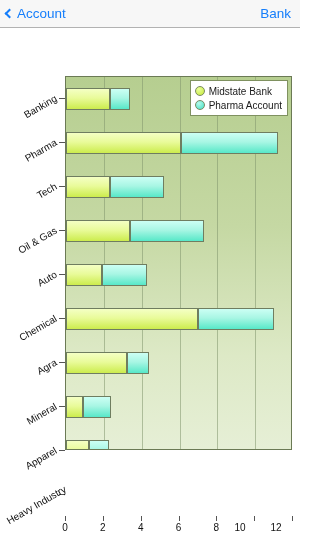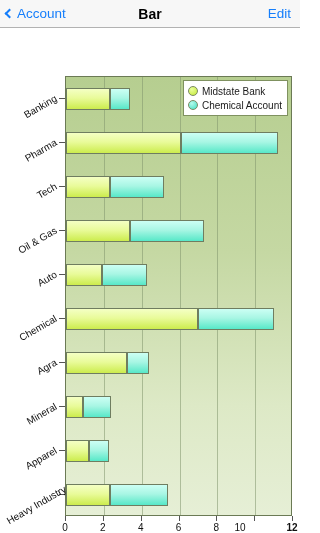--- a/index.html
+++ b/index.html
@@ -48,21 +48,21 @@
   .chart-wrap { position: relative; width: 300px; height: 505px; }
 
   .chart-title {
     position: absolute; left: 64px; top: 30px;
     font-size: 12px; color: #000;
   }
 
   .plot {
     position: absolute;
     left: 65px; top: 48px;
-    width: 227px; height: 440px;
+    width: 227px; height: 374px;
     background: linear-gradient(to bottom, #b6ce90 0%, #c5d8a3 40%, #dde9c6 75%, #e6efd6 100%);
     border: 1px solid #6b7a55;
     overflow: hidden;
   }
   .gridline {
     position: absolute; top: 0; bottom: 0;
     width: 1px;
     background: rgba(130,150,110,.55);
   }
 
@@ -118,22 +118,21 @@
   }
 </style>
 </head>
 <body>
 
 <div class="navbar">
   <div class="nav-back">
     <span class="chev"></span>
     <span>Account</span>
   </div>
-  <div class="nav-title">Bar</div>
-  <div class="nav-edit">Edit</div>
+  <div class="nav-edit">Bank</div>
 </div>
 
 <div class="chart-wrap">
 
 
   <div class="plot" id="plot">
     <div id="gridlines">
         <div class="gridline" style="left: 37.8333px;"></div>
         <div class="gridline" style="left: 75.6667px;"></div>
         <div class="gridline" style="left: 113.5px;"></div>
@@ -183,21 +182,21 @@
         </div>
       </div>
 
     <div class="legend">
       <div class="legend-row">
         <span class="dot a"></span>
         <span>Midstate Bank</span>
       </div>
       <div class="legend-row">
         <span class="dot b"></span>
-        <span>Chemical Account</span>
+        <span>Pharma Account</span>
       </div>
     </div>
   </div>
 
   <div id="yaxis">
       <div class="ytick" style="top: 70px;"></div>
       <div class="ylabel" style="top: 64px; left: 0px; width: 56px;">Banking</div>
       <div class="ytick" style="top: 114px;"></div>
       <div class="ylabel" style="top: 108px; left: 0px; width: 56px;">Pharma</div>
       <div class="ytick" style="top: 158px;"></div>
@@ -224,16 +223,16 @@
       <div class="xlabel" style="left: 102.833px;">2</div>
       <div class="xtick" style="left: 140.667px;"></div>
       <div class="xlabel" style="left: 140.667px;">4</div>
       <div class="xtick" style="left: 178.5px;"></div>
       <div class="xlabel" style="left: 178.5px;">6</div>
       <div class="xtick" style="left: 216.333px;"></div>
       <div class="xlabel" style="left: 216.333px;">8</div>
       <div class="xtick" style="left: 254.167px;"></div>
       <div class="xlabel" style="left: 240px;">10</div>
       <div class="xtick" style="left: 292px;"></div>
-      <div class="xlabel" style="left: 292px; font-weight: bold;">12</div>
+      <div class="xlabel" style="left: 276px;">12</div>
     </div>
 
 </div>
 
 </body></html>

